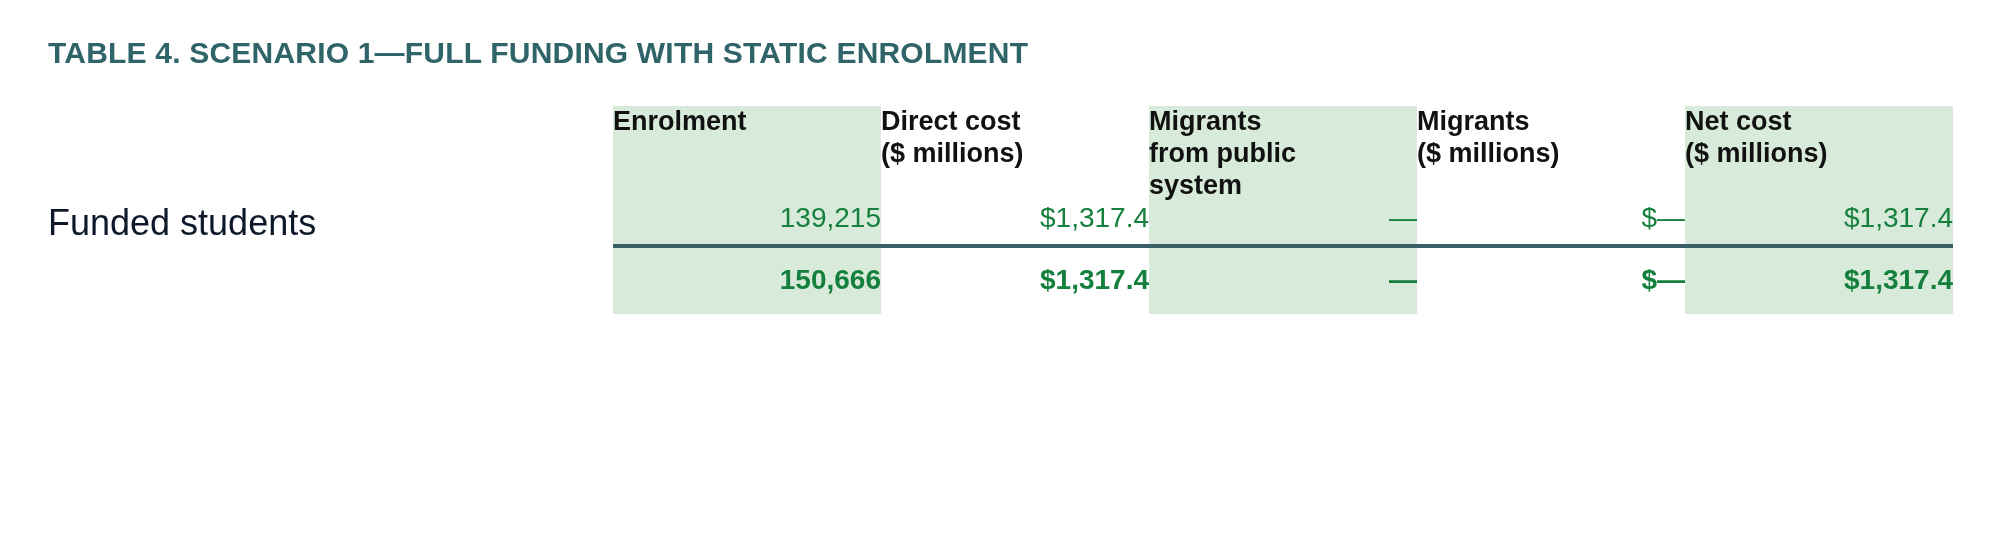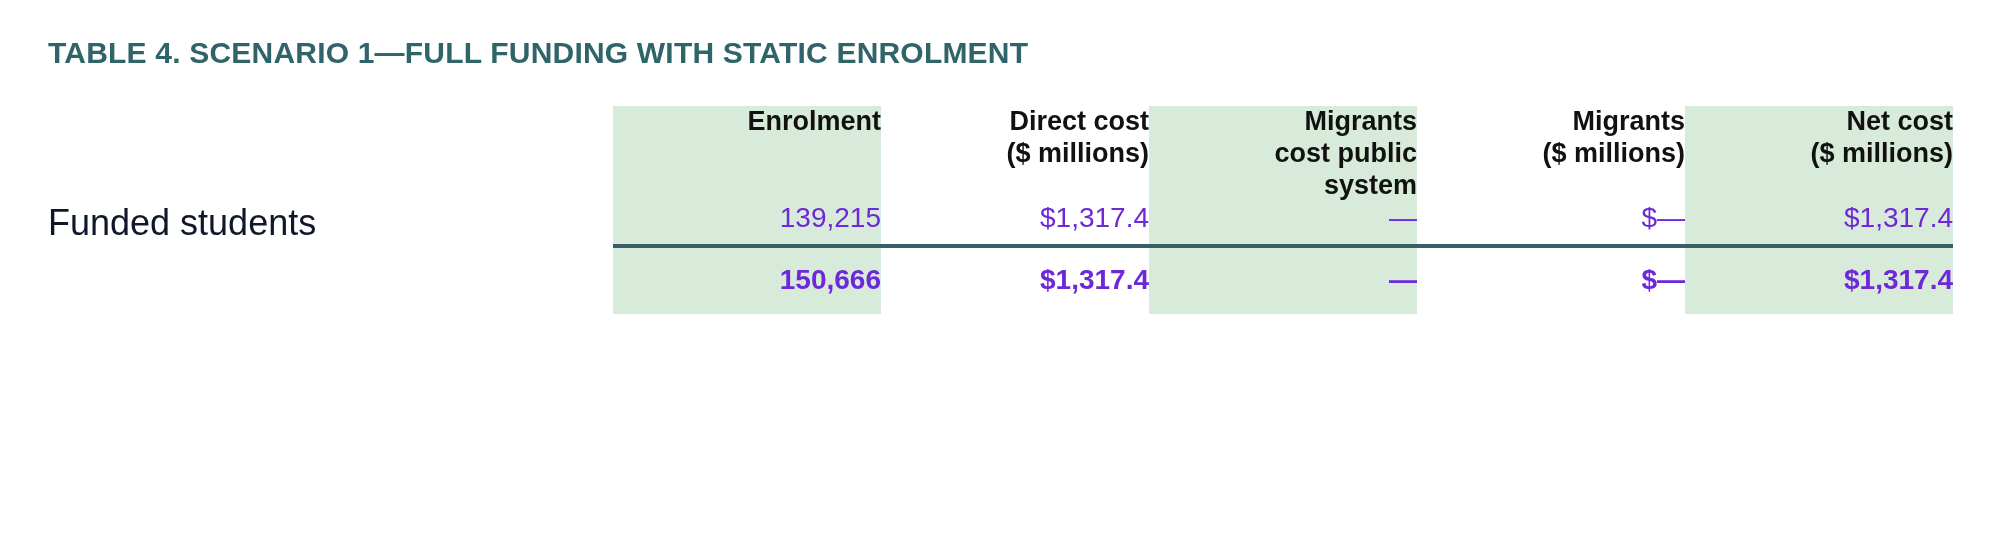--- a/index.html
+++ b/index.html
@@ -54,21 +54,21 @@
   table.data th,
   table.data td {
     padding: 0;
     vertical-align: top;
   }
 
   .hdr-cell {
     font-size: 27px;
     font-weight: bold;
     line-height: 1.18;
-    text-align: right;
+    text-align: left;
     padding: 18px 24px 22px 16px;
     color: #111111;
     box-sizing: border-box;
   }
   .hdr-cell.blank {
     background: transparent;
   }
 
   .shade {
     background: #d8ead9;
@@ -79,21 +79,21 @@
     text-align: left;
     padding: 10px 8px 10px 12px;
     color: #0f172a;
     white-space: nowrap;
   }
 
   .num {
     font-size: 28px;
     text-align: right;
     padding: 10px 24px 10px 12px;
-    color: #6d28d9;
+    color: #15803d;
     white-space: nowrap;
   }
 
   tr.total td {
     font-weight: bold;
     padding-top: 16px;
     padding-bottom: 18px;
   }
 
   tr.total td.num,
@@ -127,21 +127,21 @@
           <th class="hdr-cell blank"></th>
           <th class="hdr-cell shade">
             <span>Enrolment</span>
           </th>
           <th class="hdr-cell">
             <span>Direct cost</span><br>
             <span>($ millions)</span>
           </th>
           <th class="hdr-cell shade">
             <span>Migrants</span><br>
-            <span>cost public</span><br>
+            <span>from public</span><br>
             <span>system</span>
           </th>
           <th class="hdr-cell">
             <span>Migrants</span><br>
             <span>($ millions)</span>
           </th>
           <th class="hdr-cell shade">
             <span>Net cost</span><br>
             <span>($ millions)</span>
           </th>

